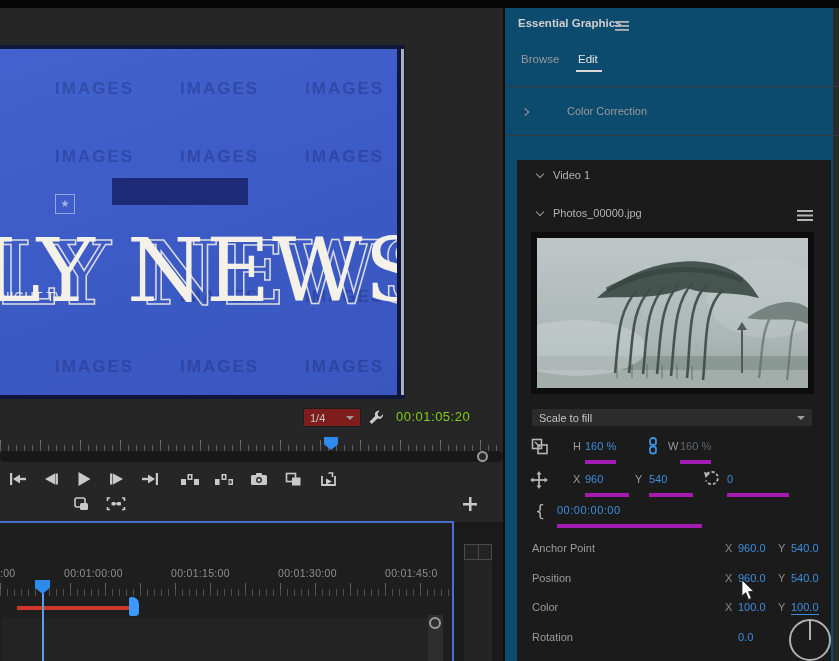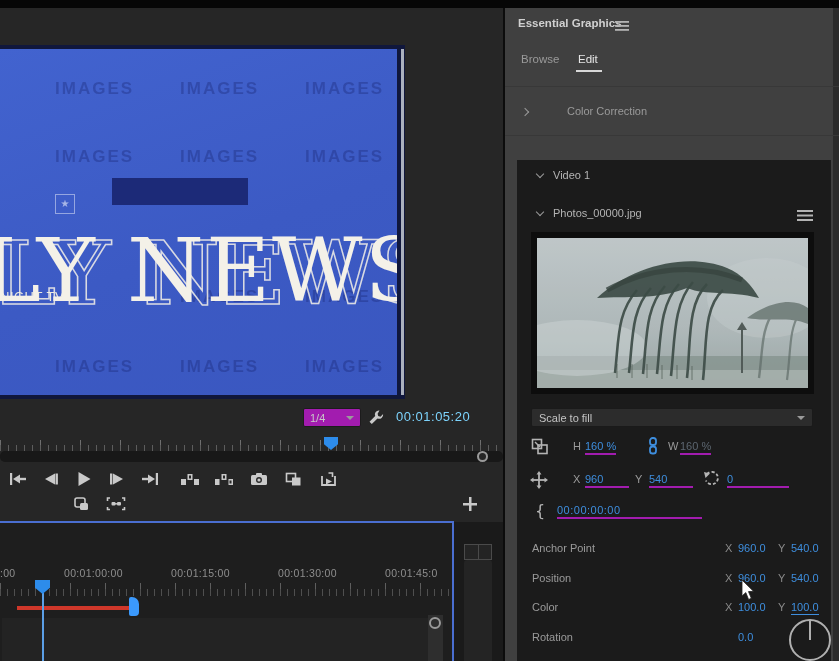--- a/index.html
+++ b/index.html
@@ -32,28 +32,28 @@
 
   .headline-wrap { position:absolute; left:-18px; top:176px; width:420px; height:110px; }
   .headline-main, .headline-ghost { position:absolute; top:0; left:0; white-space:nowrap;
             font-family:"DejaVu Serif", serif; font-size:88px; line-height:1.05; letter-spacing:2px; }
   .headline-main { color:#f4f1e8; z-index:2; }
   .headline-ghost { left:16px; top:3px; color:transparent; -webkit-text-stroke:1.5px rgba(244,241,232,0.85); z-index:1; }
 
   .byline { position:absolute; left:0px; top:240px; font-size:13px; letter-spacing:0.5px; color:#eceade; }
 
   
-  .zoom-select { left:303px; top:408px; width:58px; height:19px; background:#a21caf;
+  .zoom-select { left:303px; top:408px; width:58px; height:19px; background:#7f1d1d;
                  border:1px solid #1c1c1c; border-radius:2px; color:#c7c7c7; font-size:11px;
                  display:flex; align-items:center; padding:0 6px; }
   .zoom-select .lbl { flex:1; }
   .chev-down { width:0; height:0; border-left:4px solid transparent; border-right:4px solid transparent;
                border-top:4px solid #9a9a9a; }
   .wrench { left:366px; top:408px; width:20px; height:19px; }
-  .prog-tc { left:396px; top:409px; width:90px; font-size:13px; color:#7dd3fc; letter-spacing:0.5px; }
+  .prog-tc { left:396px; top:409px; width:90px; font-size:13px; color:#84cc16; letter-spacing:0.5px; }
 
   .mini-ruler { left:0; top:436px; width:503px; height:15px;
     background-image:
       repeating-linear-gradient(90deg,#5d5d5d 0 1px,transparent 1px 8px),
       repeating-linear-gradient(90deg,#6e6e6e 0 1px,transparent 1px 40px);
     background-size:100% 6px,100% 11px;
     background-position:bottom left,bottom left;
     background-repeat:no-repeat; }
   .mini-playhead { left:324px; top:437px; width:14px; height:13px; background:#2d8ceb;
     clip-path:polygon(0 0,100% 0,100% 55%,50% 100%,0 55%); }
@@ -87,21 +87,21 @@
   .tl-track-area { position:absolute; left:2px; top:95px; width:436px; height:43px; background:#232323; }
   .tl-vscroll-track { position:absolute; left:428px; top:92px; width:15px; height:46px; background:#2e2e2e; }
   .tl-vscroll-handle { position:absolute; left:429px; top:94px; width:12px; height:12px; border-radius:50%;
     border:2.5px solid #9a9a9a; background:transparent; }
 
   .mid-strip-box { left:464px; top:544px; width:28px; height:16px; border:1px solid #4a4a4a; background:#242424; }
   .mid-strip-box::after { content:""; position:absolute; left:50%; top:0; width:1px; height:100%; background:#4a4a4a; }
   .mid-strip-bar { left:464px; top:560px; width:28px; height:101px; background:#242424; border-radius:3px 3px 0 0; }
 
   
-  .eg-panel { left:503px; top:8px; width:336px; height:653px; background:#404040; border-left:2px solid #0c0c0c; }
+  .eg-panel { left:503px; top:8px; width:336px; height:653px; background:#0c4a6e; border-left:2px solid #0c0c0c; }
   .eg-right-strip { position:absolute; right:0; top:0; width:6px; height:100%; background:#2b2b2b; }
   .eg-title { position:absolute; left:13px; top:9px; font-size:11.5px; font-weight:bold; color:#d0d0d0; }
   .eg-menu { position:absolute; left:110px; top:10px; width:14px; height:12px; }
   .eg-tab { position:absolute; top:45px; font-size:11.5px; color:#9a9a9a; }
   .eg-tab.active { color:#e6e6e6; }
   .tab-underline { position:absolute; left:71px; top:62px; width:26px; height:2px; background:#d8d8d8; }
   .divider { position:absolute; left:0; width:100%; height:1px; background:#383838; }
   .sec-row { position:absolute; left:0; width:100%; height:22px; }
   .sec-label { position:absolute; left:33px; top:3px; font-size:11px; color:#9a9a9a;margin-left:29px; }
   .chev-r { position:absolute; left:17px; top:7px; width:6px; height:6px;
@@ -119,21 +119,21 @@
 
   .fit-select { position:absolute; left:14px; top:248px; width:282px; height:19px; background:#2c2c2c;
                 border:1px solid #1a1a1a; border-radius:2px; color:#c4c4c4; font-size:11px;
                 display:flex; align-items:center; padding:0 7px; }
   .fit-select .lbl { flex:1; }
 
   .ctl-row { position:absolute; left:0; width:100%; height:20px; }
   .glabel { position:absolute; top:2px; font-size:11px; color:#9a9a9a; }
   .hot { position:absolute; top:2px; font-size:11px; color:#3e8ede; }
   .hot.dim { color:#5c6670; }
-  .uline { border-bottom:2px solid #a21caf; padding-bottom:1px; }
+  .uline { border-bottom:4px solid #a21caf; padding-bottom:8px; }
   .uline-blue { border-bottom:1px solid #3e8ede; padding-bottom:1px; }
   .brace { position:absolute; left:18px; top:-1px; font-size:16px; color:#b4b4b4; font-family:"DejaVu Sans",sans-serif; }
 
   .prop-row { position:absolute; left:0; width:100%; height:18px; }
   .prop-label { position:absolute; left:15px; top:2px; font-size:11px; color:#9a9a9a; }
   .prop-xy { position:absolute; top:2px; font-size:11px; color:#8a8a8a; }
   .prop-val { position:absolute; top:2px; font-size:11px; color:#3e8ede; }
 
   .dial { position:absolute; left:272px; top:459px; width:42px; height:42px; border:2.5px solid #b0b0b0;
           border-radius:50%; }

